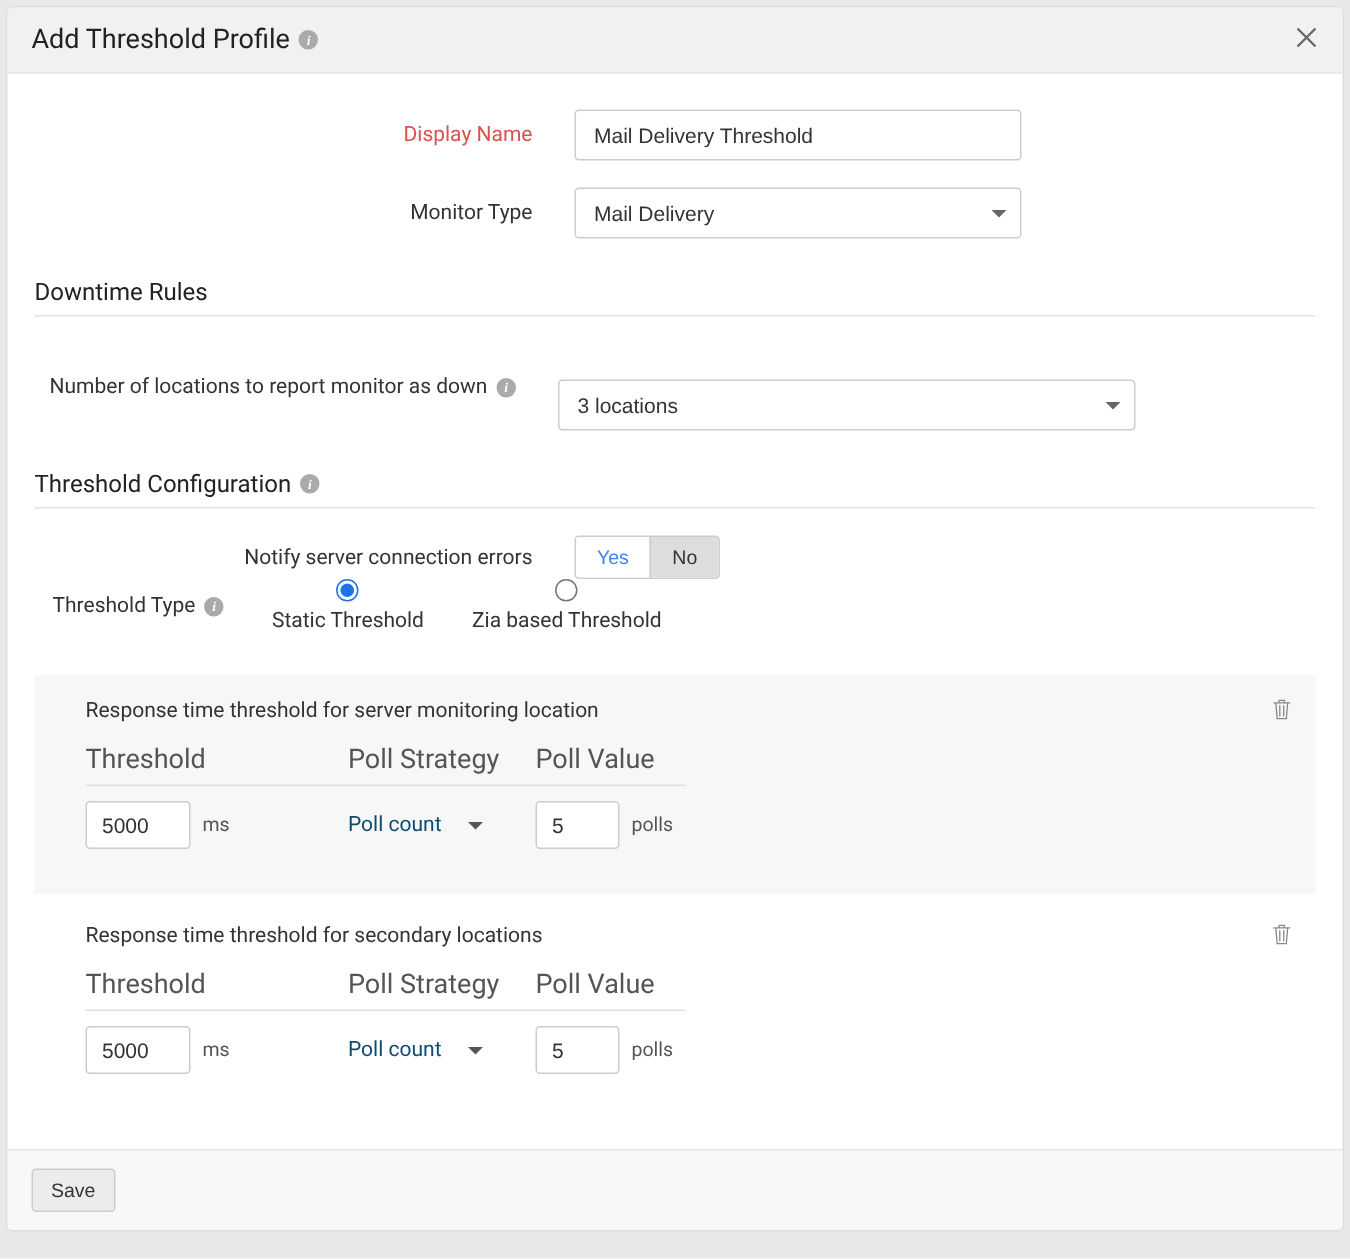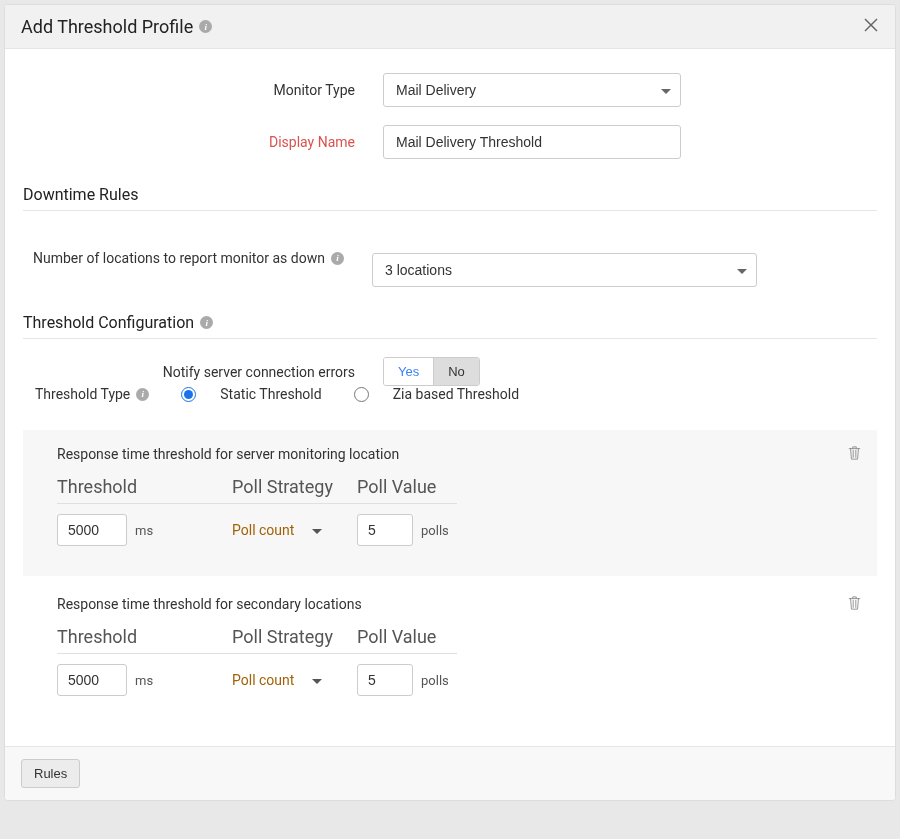--- a/index.html
+++ b/index.html
@@ -184,24 +184,25 @@
     .threshold-type-label {
       font-size: 14px;
       color: #333;
       display: flex;
       align-items: center;
       gap: 6px;
     }
     .radio-option {
       display: flex;
       align-items: center;
-      gap: 24px;
-      font-size: 14px;
-      color: #333;
-      cursor: pointer;
+      gap: 5px;
+      font-size: 14px;
+      color: #333;
+      cursor: pointer;
+      flex-direction: column;
     }
     .radio-option input[type="radio"] {
       width: 15px;
       height: 15px;
       accent-color: #1a73e8;
     }
     .threshold-card {
       padding: 16px 18px 30px 34px;
       position: relative;
       margin-bottom: 4px;
@@ -266,21 +267,21 @@
     .small-input.narrow { width: 56px; }
     .unit-text {
       font-size: 13px;
       color: #555;
     }
     .poll-select {
       display: flex;
       align-items: center;
       gap: 18px;
       font-size: 14px;
-      color: #a16207;
+      color: #0c4a6e;
       cursor: pointer;
     }
     .poll-caret {
       color: #555;
     }
     .modal-footer {
       background: #f8f8f8;
       border-top: 1px solid #e5e5e5;
       padding: 12px 16px;
     }
@@ -309,36 +310,36 @@
     </div>
     <button class="close-btn">
       <svg viewBox="0 0 16 16">
         <line x1="2" y1="2" x2="14" y2="14" stroke="currentColor" stroke-width="1.5"></line>
         <line x1="14" y1="2" x2="2" y2="14" stroke="currentColor" stroke-width="1.5"></line>
       </svg>
     </button>
   </div>
 
   <div class="modal-body">
+
+    <div class="field-row">
+      <div class="field-label required">Display Name</div>
+      <input type="text" class="text-input" value="Mail Delivery Threshold" style="">
+    </div>
 
     <div class="field-row">
       <div class="field-label">Monitor Type</div>
       <div class="select-wrapper">
         <button class="select-input">Mail Delivery</button>
         <span class="select-caret">
           <svg class="caret-svg" viewBox="0 0 10 6">
               <path d="M0 0 L5 5 L10 0 Z" fill="currentColor"></path>
             </svg>
         </span>
       </div>
-    </div>
-
-    <div class="field-row">
-      <div class="field-label required">Display Name</div>
-      <input type="text" class="text-input" value="Mail Delivery Threshold" style="">
     </div>
 
     <div class="section-title">
       <span>Downtime Rules</span>
     </div>
 
     <div class="inline-label-row">
       <div class="inline-label">
         <span>Number of locations to report monitor as down</span>
         <span class="info-icon">i</span>
@@ -445,15 +446,15 @@
         <div class="value-cell v3">
           <input class="small-input narrow" value="5" style="">
           <span class="unit-text">polls</span>
         </div>
       </div>
     </div>
 
   </div>
 
   <div class="modal-footer">
-    <button class="save-btn">Rules</button>
+    <button class="save-btn">Save</button>
   </div>
 </div>
 
 </body></html>

